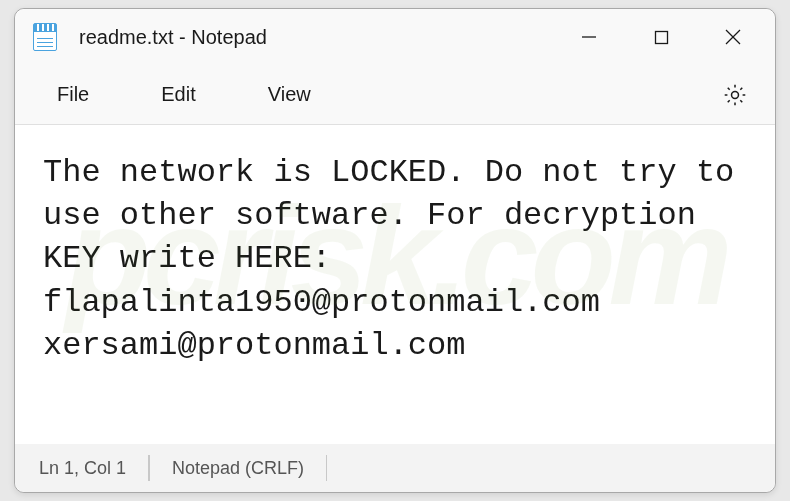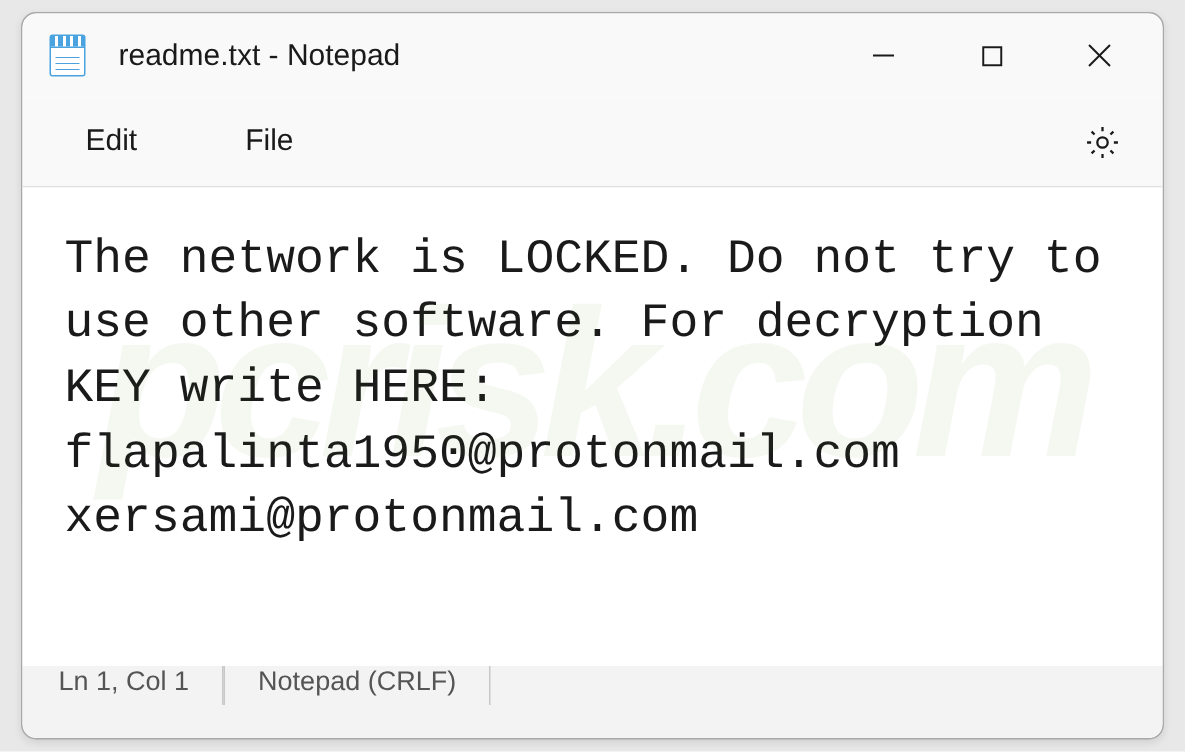--- a/index.html
+++ b/index.html
@@ -132,20 +132,21 @@
       font-size: 32px;
       color: #1a1a1a;
       line-height: 1.35;
       white-space: pre-wrap;
       word-break: break-word;
     }
     .statusbar {
       height: 48px;
       background: #f3f3f3;
       display: flex;
+      align-items: center;
       padding: 0 8px 0 24px;
       font-size: 18px;
       color: #555;
       border-bottom-left-radius: 10px;
       border-bottom-right-radius: 10px;
     }
     .status-cell {
       padding: 0 22px;
       position: relative;
     }
@@ -198,22 +199,23 @@
     </button>
     <button class="win-btn">
       <svg width="18" height="18" viewBox="0 0 18 18">
         <line x1="2" y1="2" x2="16" y2="16"></line>
         <line x1="16" y1="2" x2="2" y2="16"></line>
       </svg>
     </button>
   </div>
 
   <div class="menubar">
+    <button class="menu-item">File</button>
     <button class="menu-item">Edit</button>
-    <button class="menu-item">File</button>
+    <button class="menu-item">View</button>
     <div class="menu-spacer"></div>
     <button class="settings-btn">
       <svg class="gear-svg" width="26" height="26" viewBox="0 0 24 24">
         <circle cx="12" cy="12" r="3.2"></circle>
         <path d="M12 2.5v2.5M12 19v2.5M21.5 12h-2.5M5 12H2.5M18.7 5.3l-1.8 1.8M7.1 16.9l-1.8 1.8M18.7 18.7l-1.8-1.8M7.1 7.1L5.3 5.3"></path>
       </svg>
     </button>
   </div>
 
   <div class="content">

